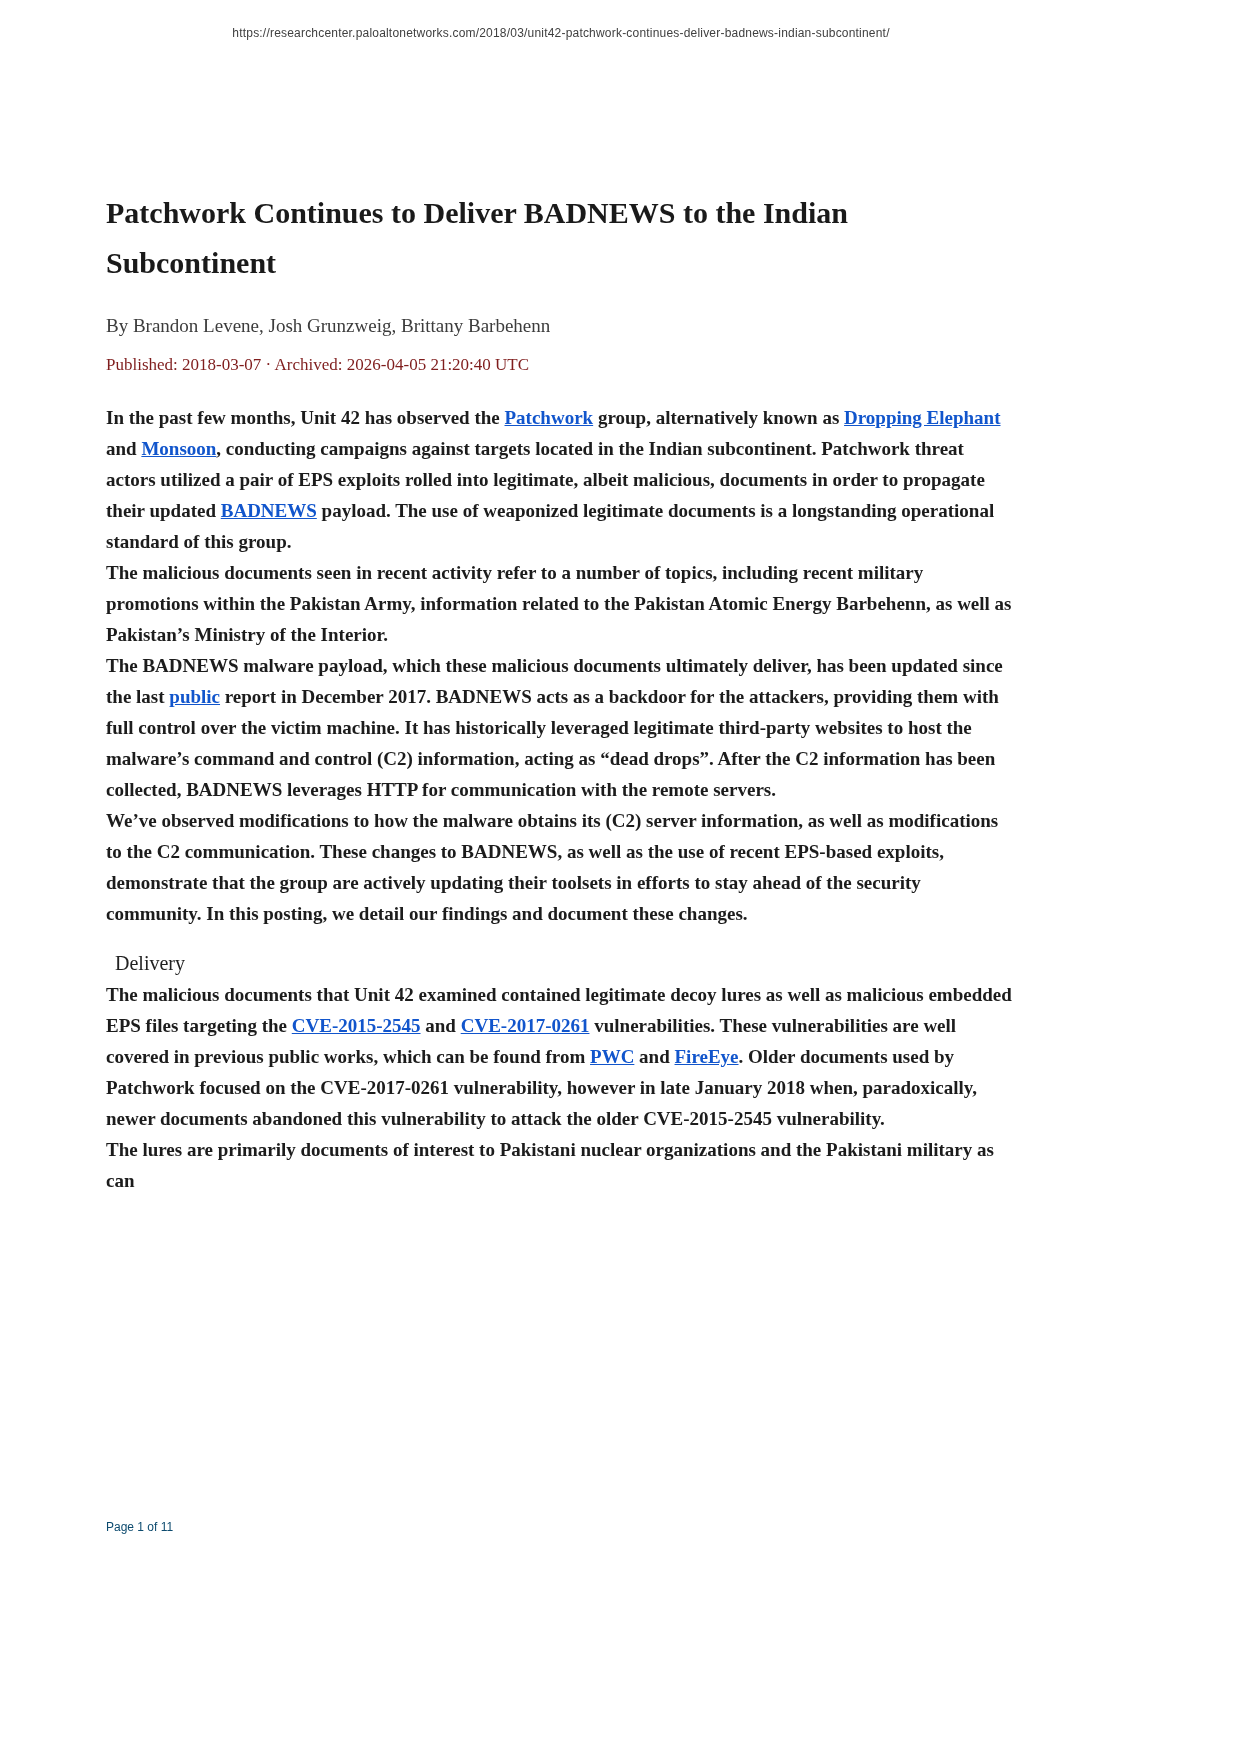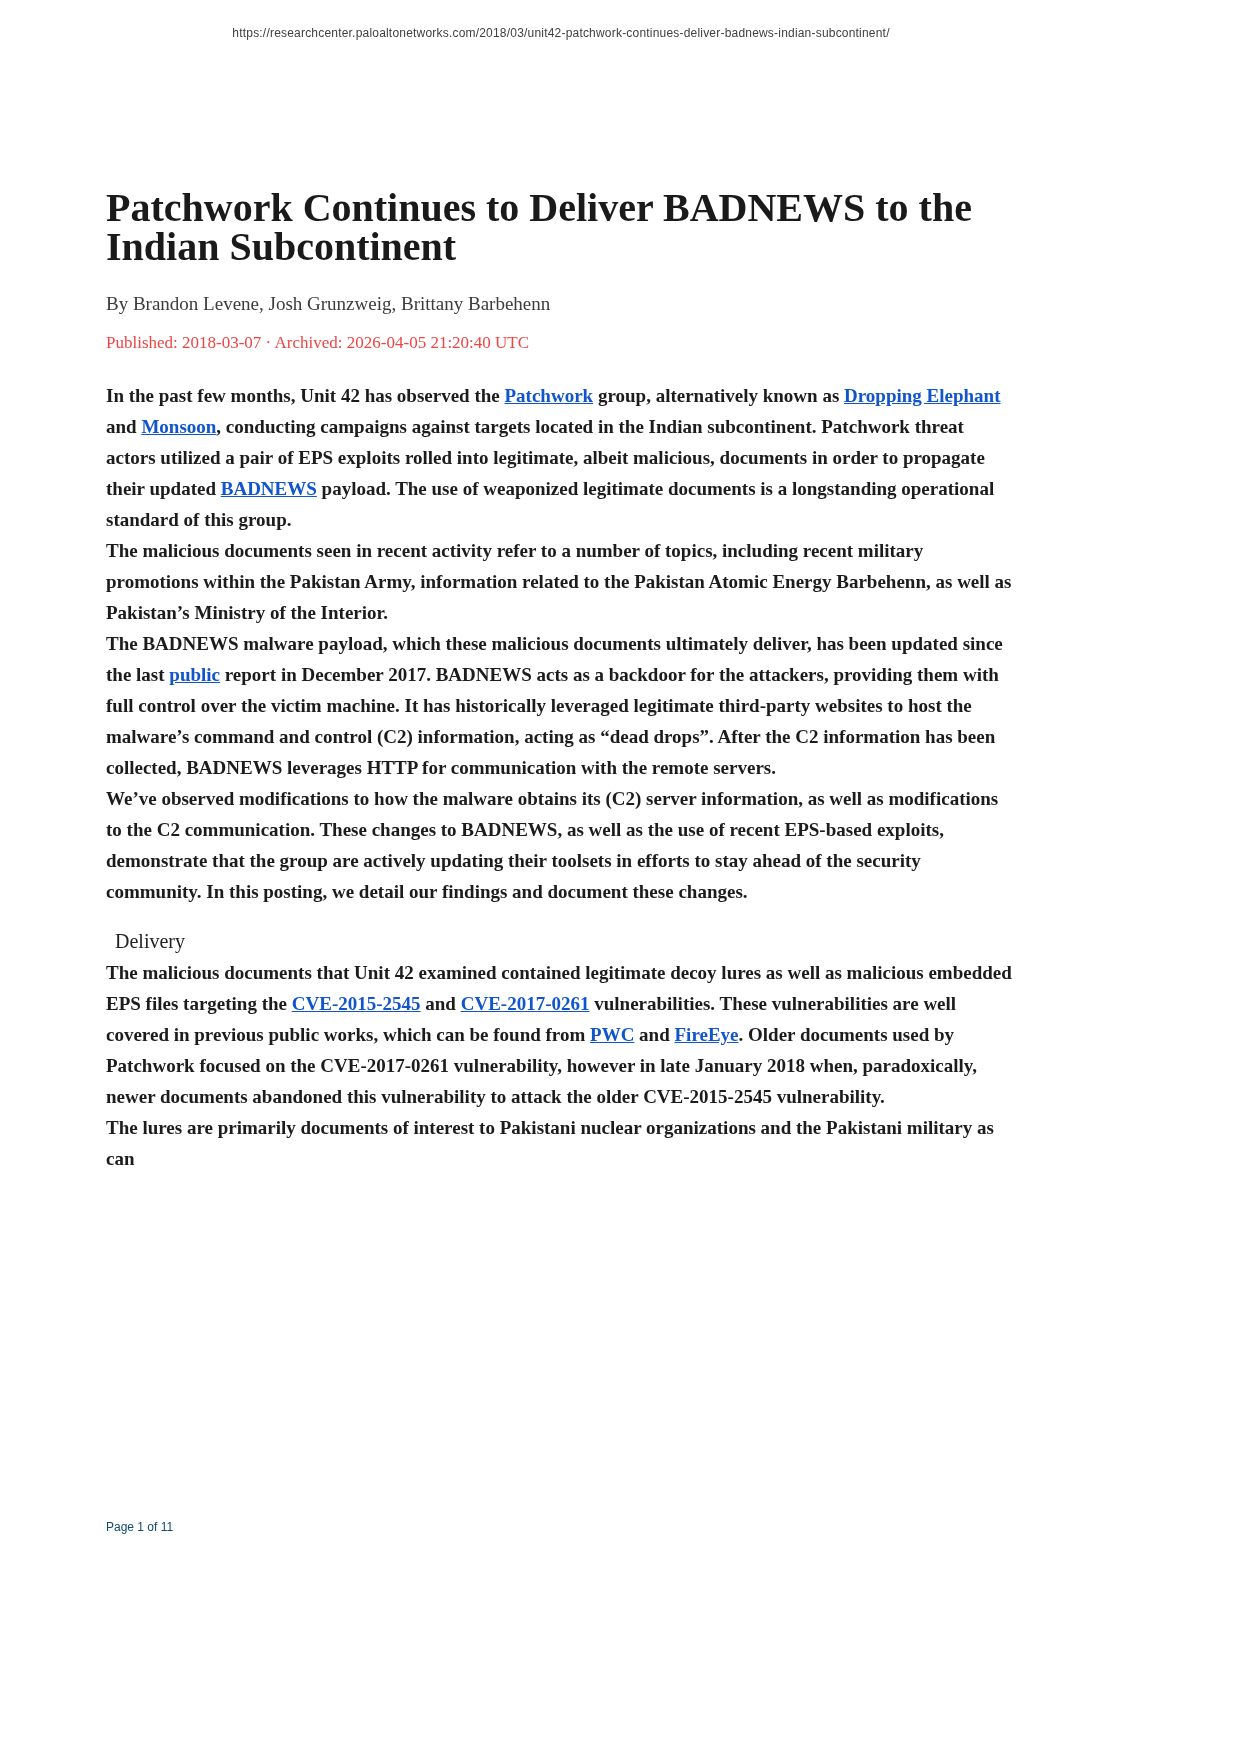--- a/index.html
+++ b/index.html
@@ -24,36 +24,36 @@
     white-space: nowrap;
   }
   .content {
     position: absolute;
     left: 106px;
     top: 188px;
     width: 910px;
   }
   h1.title {
     margin: 0 0 24px 0;
-    font-size: 40px;
+    font-size: 30px;
     font-weight: 700;
-    line-height: 39px;
+    line-height: 50px;
     color: #1a1a1a;
   }
   p.byline {
     margin: 0 0 14px 0;
     font-size: 19px;
     line-height: 28px;
     color: #3c3c3c;
   }
   p.publine {
     margin: 0 0 26px 0;
     font-size: 17px;
     line-height: 22px;
-    color: #ef4444;
+    color: #7f1d1d;
     font-family: Liberation Serif, serif;
   }
   section.section h2 {
     margin: 0;
     font-size: 20px;
     font-weight: 400;
     line-height: 31px;
     color: #222222;
   }
   section.section + section.section { margin-top: 19px; }

